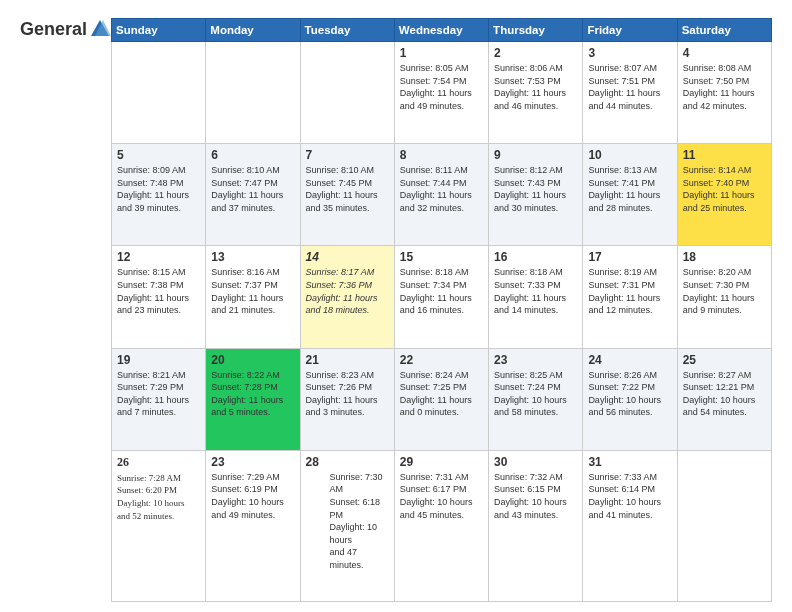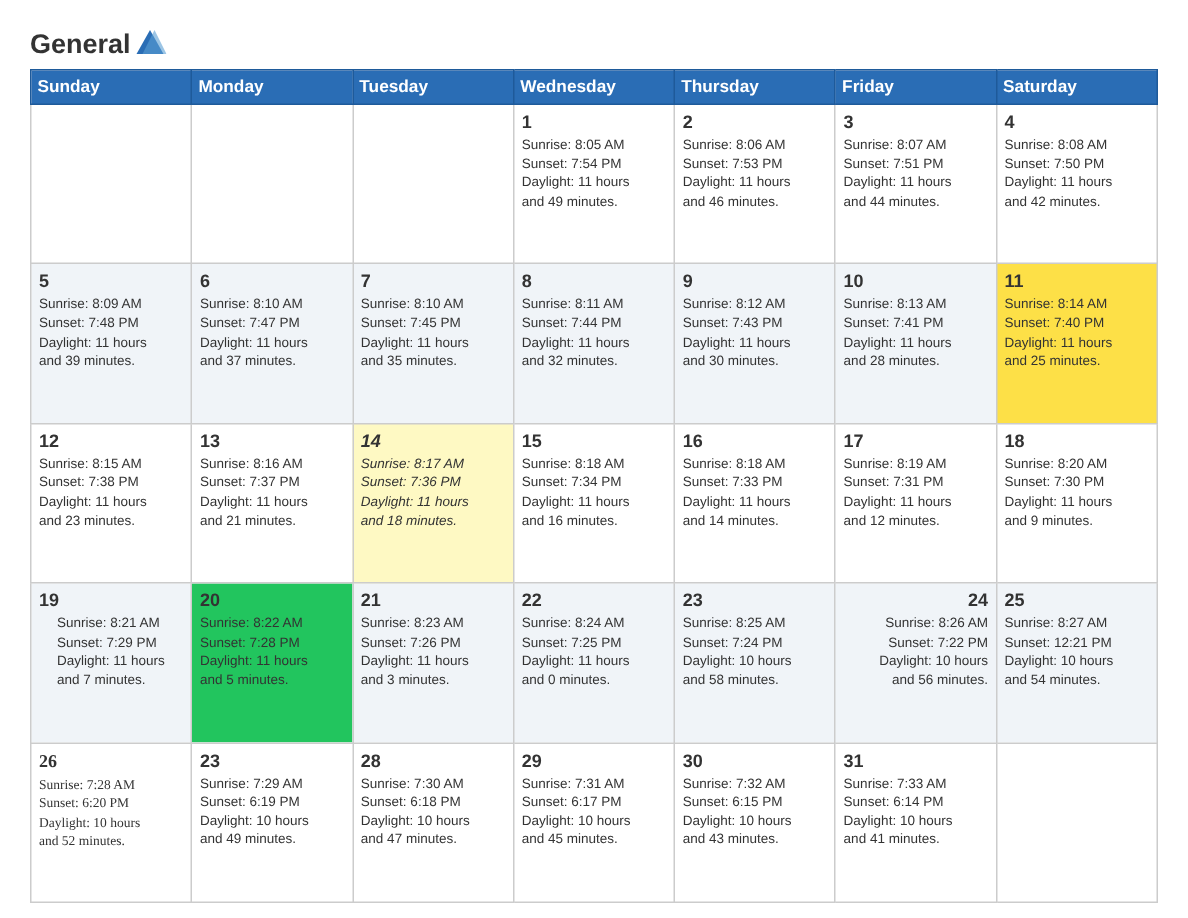--- a/index.html
+++ b/index.html
@@ -8,21 +8,21 @@
       height: 612px;
       font-family: Arial, sans-serif;
       background: #fff;
       overflow: hidden;
     }
     .page {
       width: 792px;
       height: 612px;
       padding: 18px 20px 10px 20px;
       display: flex;
-      flex-direction: column;
+      flex-direction: row;
     }
     .header {
       display: flex;
       justify-content: space-between;
       align-items: flex-start;
       margin-bottom: 10px;
     }
     .logo {
       display: flex;
       align-items: center;
@@ -257,21 +257,21 @@
             <span class="day-number">18</span>
             <div class="day-info" style="white-space: pre-line;">Sunrise: 8:20 AM
 Sunset: 7:30 PM
 Daylight: 11 hours
 and 9 minutes.</div>
           </td>
         </tr>
         <tr>
           <td style="background: rgb(240, 244, 248);">
             <span class="day-number">19</span>
-            <div class="day-info" style="white-space: pre-line; margin-left: 12px;">Sunrise: 8:21 AM
+            <div class="day-info" style="white-space: pre-line;">Sunrise: 8:21 AM
 Sunset: 7:29 PM
 Daylight: 11 hours
 and 7 minutes.</div>
           </td>
           <td style="background: #22c55e; margin-left: 32px;">
             <span class="day-number">20</span>
             <div class="day-info" style="white-space: pre-line;">Sunrise: 8:22 AM
 Sunset: 7:28 PM
 Daylight: 11 hours
 and 5 minutes.</div>
@@ -290,21 +290,21 @@
 Daylight: 11 hours
 and 0 minutes.</div>
           </td>
           <td style="background: rgb(240, 244, 248);">
             <span class="day-number">23</span>
             <div class="day-info" style="white-space: pre-line;">Sunrise: 8:25 AM
 Sunset: 7:24 PM
 Daylight: 10 hours
 and 58 minutes.</div>
           </td>
-          <td style="background: rgb(240, 244, 248); text-align: right;">
+          <td style="background: rgb(240, 244, 248);">
             <span class="day-number">24</span>
             <div class="day-info" style="white-space: pre-line;">Sunrise: 8:26 AM
 Sunset: 7:22 PM
 Daylight: 10 hours
 and 56 minutes.</div>
           </td>
           <td style="background: rgb(240, 244, 248);">
             <span class="day-number">25</span>
             <div class="day-info" style="white-space: pre-line;">Sunrise: 8:27 AM
 Sunset: 12:21 PM
@@ -322,21 +322,21 @@
           </td>
           <td style="background: rgb(255, 255, 255);">
             <span class="day-number">23</span>
             <div class="day-info" style="white-space: pre-line;">Sunrise: 7:29 AM
 Sunset: 6:19 PM
 Daylight: 10 hours
 and 49 minutes.</div>
           </td>
           <td style="background: rgb(255, 255, 255);">
             <span class="day-number">28</span>
-            <div class="day-info" style="white-space: pre-line;">Sunrise: 7:30 AM
+            <div class="day-info" style="white-space: pre-line; margin-left: 24px;">Sunrise: 7:30 AM
 Sunset: 6:18 PM
 Daylight: 10 hours
 and 47 minutes.</div>
           </td>
           <td style="background: rgb(255, 255, 255);">
             <span class="day-number">29</span>
             <div class="day-info" style="white-space: pre-line;">Sunrise: 7:31 AM
 Sunset: 6:17 PM
 Daylight: 10 hours
 and 45 minutes.</div>

